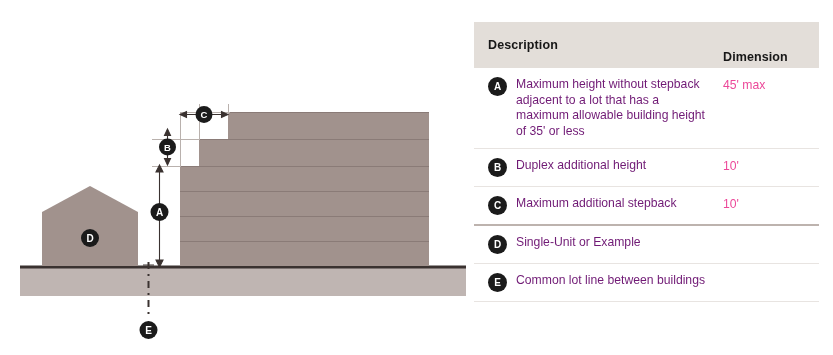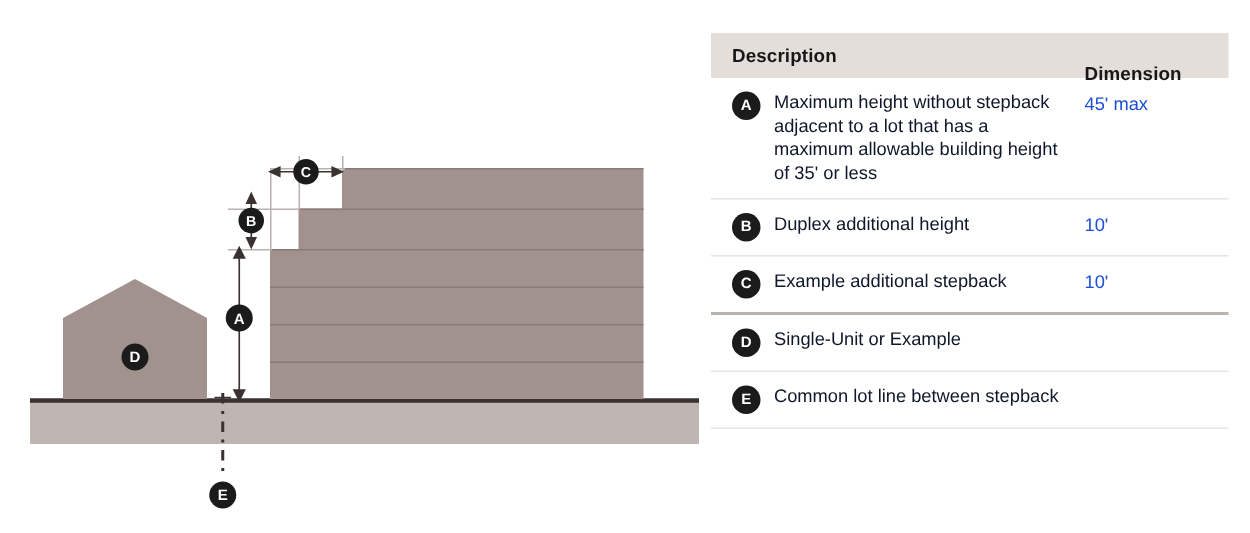--- a/index.html
+++ b/index.html
@@ -27,21 +27,21 @@
   
   #legend {
     position: absolute;
     left: 474px; top: 22px;
     width: 345px;
   }
   .lg-header {
     display: flex;
     align-items: center;
     background: #e3ded9;
-    height: 30px;
+    height: 46px;
     padding: 0 14px;
     justify-content: space-between;
   }
   .lg-header .col-desc {
     flex: 1 1 auto;
     font-size: 12.5px;
     font-weight: bold;
     color: #171717;
     letter-spacing: .1px;
   }
@@ -75,28 +75,28 @@
     line-height: 19px;
     text-align: center;
     margin-right: 9px;
     margin-top: 0px;
     user-select: none;
   }
   .lg-desc {
     flex: 1 1 auto;
     font-size: 12.2px;
     line-height: 15.5px;
-    color: #0f172a;
+    color: #701a75;
     padding-right: 8px;
   }
   .lg-dim {
     flex: 0 0 82px;
     font-size: 12.2px;
     line-height: 15.5px;
-    color: #1d4ed8;
+    color: #ec4899;
     padding-top: 1px;
   }
 </style>
 </head>
 <body>
 
 <div id="root">
 
   <div id="diagram">
     <svg width="470" height="355" viewBox="0 0 470 355" xmlns="http://www.w3.org/2000/svg">
@@ -185,31 +185,31 @@
     </div>
 
     <div class="lg-row">
       <div class="badge">B</div>
       <div class="lg-desc">Duplex additional height</div>
       <div class="lg-dim">10'</div>
     </div>
 
     <div class="lg-row thick-sep">
       <div class="badge">C</div>
-      <div class="lg-desc">Example additional stepback</div>
+      <div class="lg-desc">Maximum additional stepback</div>
       <div class="lg-dim">10'</div>
     </div>
 
     <div class="lg-row">
       <div class="badge">D</div>
       <div class="lg-desc">Single-Unit or Example</div>
       <div class="lg-dim"></div>
     </div>
 
     <div class="lg-row last">
       <div class="badge">E</div>
-      <div class="lg-desc">Common lot line between stepback</div>
+      <div class="lg-desc">Common lot line between buildings</div>
       <div class="lg-dim"></div>
     </div>
 
   </div>
 
 </div>
 
 </body></html>

